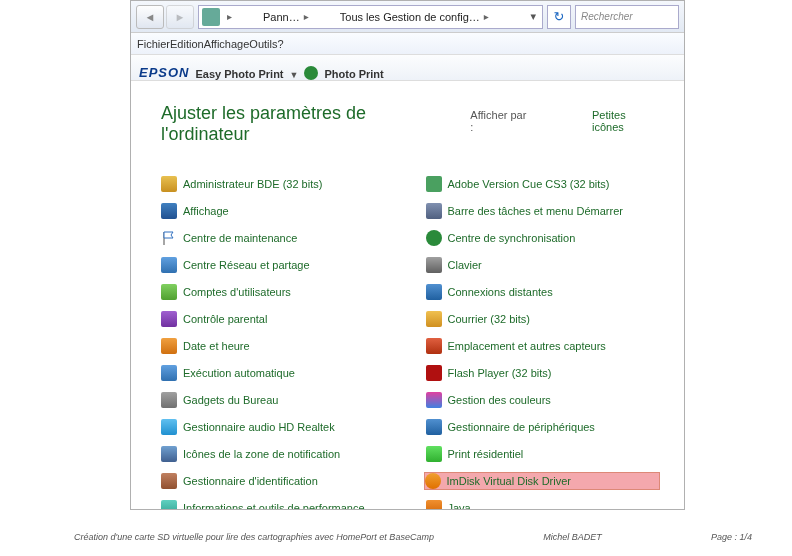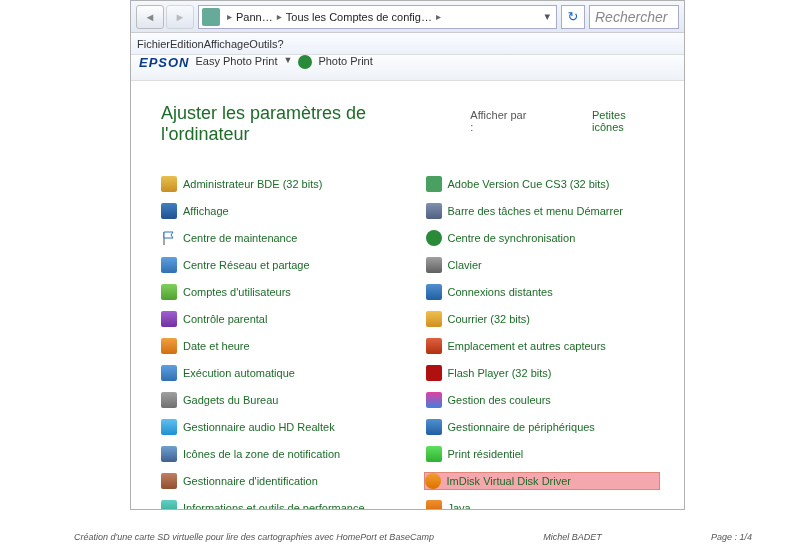--- a/index.html
+++ b/index.html
@@ -7,34 +7,34 @@
   .outer-frame { position: absolute; left: 130px; top: 0; width: 555px; height: 510px; border: 1px solid #b0b0b0; background: #fff; overflow: hidden; }
   
   
   .addr-bar { height: 32px; background: linear-gradient(#f4f7fc, #e2e9f3); border-bottom: 1px solid #ccc; display: flex; align-items: center; padding: 0 5px; gap: 4px; }
   .nav-btns { display: flex; gap: 2px; }
   .nav-btn { width: 28px; height: 24px; background: linear-gradient(#fefefe, #e0e6f0); border: 1px solid #bbb; border-radius: 3px; display:flex; align-items:center; justify-content:center; font-size:11px; color:#888; }
   .nav-btn.fwd { opacity: 0.5; }
   .crumb-box { flex: 1; height: 24px; background: #fff; border: 1px solid #aac; display: flex; align-items: center; font-size: 11px; overflow:hidden; }
   .crumb-icon { width:18px; height:18px; margin: 0 3px; background:#6a9; border-radius:2px; display:inline-block; }
   .crumb-sep { color: #666; padding: 0 4px; font-size: 10px; }
-  .crumb-item { color: #222; white-space: nowrap; }
+  .crumb-item { color: #222; white-space: nowrap; margin-left: 27px; }
   .crumb-drop { padding: 0 6px; color:#555; }
   .refresh-btn, .search-box { height: 24px; border: 1px solid #aac; background: #fff; display:flex; align-items:center; }
   .refresh-btn { width: 24px; justify-content:center; font-size:13px; color:#1a66c2; }
-  .search-box { width: 90px; padding: 0 5px; font-size: 14px; color: #888; font-style: italic; }
+  .search-box { width: 104px; padding: 0 5px; font-size: 10px; color: #888; font-style: italic; }
   
   
   .menu-bar { height: 22px; background: linear-gradient(#fafcff, #edf2fa); border-bottom: 1px solid #ddd; display: flex; align-items: center; padding: 0 6px; gap: 0; font-size: 11px; color: #333; }
   .menu-item { cursor: default; }
   
   
-  .epson-bar { height: 26px; background: linear-gradient(#fcfdfe,#eef2f8); border-bottom:1px solid #ddd; display:flex; align-items:flex-start; padding:0 8px; gap:6px; font-size:11px; }
+  .epson-bar { height: 26px; background: linear-gradient(#fcfdfe,#eef2f8); border-bottom:1px solid #ddd; display:flex; align-items:flex-end; padding:0 8px; gap:6px; font-size:11px; }
   .epson-logo { font-weight: bold; font-style: italic; color: #0a3a8a; letter-spacing: 1px; font-size:13px; }
-  .epson-txt { font-weight: normal; color:#333; }
+  .epson-txt { font-weight: bold; color:#333; }
   .epson-arrow { color:#555; font-size:9px; }
   .pp-icon { width:14px; height:14px; background:#2a8a3a; border-radius:50%; display:inline-block; }
   
   
   .content { padding: 22px 24px 10px 30px; }
   .heading-row { display: flex; align-items: baseline; gap: 13px; margin-bottom: 30px; }
   .heading { color: #1e6b2a; font-size: 18px; font-weight: normal; }
   .afficher-lbl { font-size: 11px; color: #555; }
   .afficher-val { font-size: 11px; color: #1e6b2a; margin-left: 47px; }
   
@@ -84,21 +84,21 @@
   <div class="addr-bar">
     <div class="nav-btns">
       <div class="nav-btn back">◄</div>
       <div class="nav-btn fwd">►</div>
     </div>
     <div class="crumb-box">
       <span class="crumb-icon"></span>
       <span class="crumb-sep">▸</span>
       <span class="crumb-item">Pann…</span>
       <span class="crumb-sep">▸</span>
-      <span class="crumb-item">Tous les Comptes de config…</span>
+      <span class="crumb-item">Tous les Gestion de config…</span>
       <span class="crumb-sep">▸</span>
       <span style="flex:1"></span>
       <span class="crumb-drop">▾</span>
     </div>
     <div class="refresh-btn">↻</div>
     <div class="search-box">Rechercher</div>
   </div>
 
   <div class="menu-bar">
     <span class="menu-item">Fichier</span>

